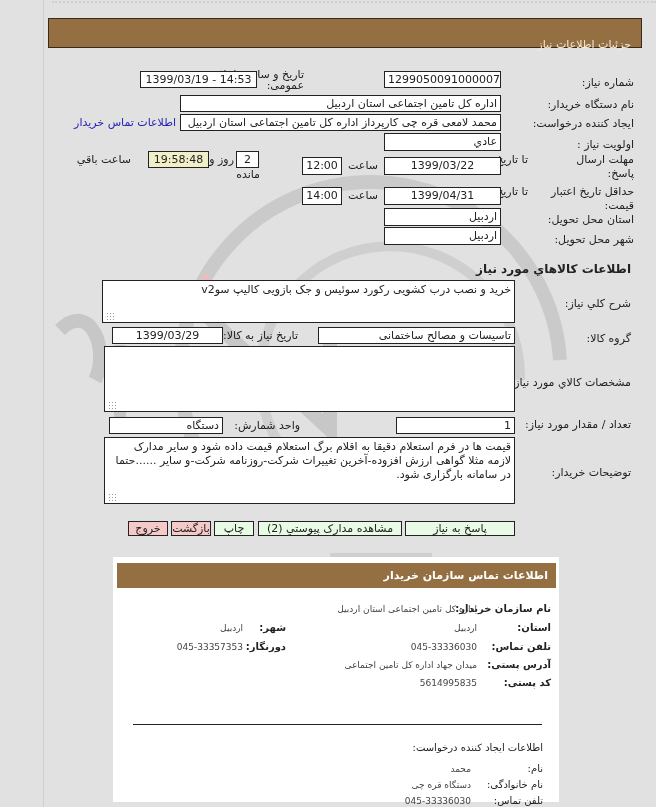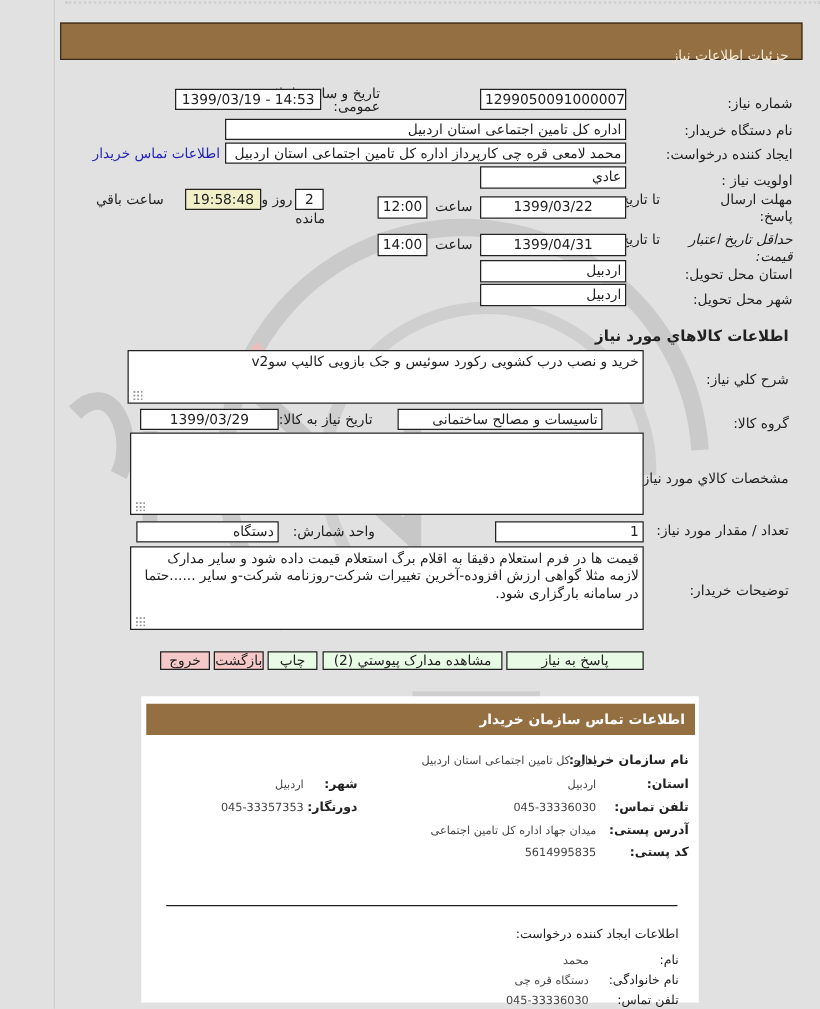--- a/index.html
+++ b/index.html
@@ -116,21 +116,21 @@
 <div class="lbl" style="right:128px; top:153px;">تا تاریخ :</div>
 <div class="box ltr-center" style="left:384px; top:157px; width:117px; height:18px;">1399/03/22</div>
 <div class="lbl" style="right:278px; top:159px;">ساعت</div>
 <div class="box ltr-center" style="left:302px; top:157px; width:40px; height:18px;">12:00</div>
 <div class="box ltr-center" style="left:236px; top:151px; width:23px; height:17px;">2</div>
 <div class="lbl" style="right:422px; top:153px;">روز و</div>
 <div class="box ltr-center yellow" style="left:148px; top:151px; width:61px; height:17px;">19:58:48</div>
 <div class="lbl" style="right:525px; top:153px;">ساعت باقي</div>
 <div class="lbl" style="right:396px; top:168px;">مانده</div>
 
-<div class="lbl" style="right:22px; top:185px; line-height:14px;font-style:italic;">
+<div class="lbl" style="right:22px; top:185px; line-height:14px;">
   <div>حداقل تاریخ اعتبار</div>
   <div>قیمت:</div>
 </div>
 <div class="lbl" style="right:128px; top:185px;">تا تاریخ :</div>
 <div class="box ltr-center" style="left:384px; top:187px; width:117px; height:18px;">1399/04/31</div>
 <div class="lbl" style="right:278px; top:189px;">ساعت</div>
 <div class="box ltr-center" style="left:302px; top:187px; width:40px; height:18px;">14:00</div>
 
 <div class="lbl" style="right:22px; top:213px;">استان محل تحویل:</div>
 <div class="box" style="left:384px; top:208px; width:117px; height:18px;">اردبیل</div>
@@ -140,21 +140,21 @@
 
 <div class="section-title" style="right:25px; top:262px;">اطلاعات کالاهاي مورد نیاز</div>
 
 <div class="lbl" style="right:25px; top:297px;">شرح کلي نیاز:</div>
 <div class="area" style="left:102px; top:280px; width:413px; height:43px;">
   <span>خرید و نصب درب کشویی رکورد سوئیس و جک بازویی کالیپ سوv2</span>
   <div class="resize-grip"></div>
 </div>
 
 <div class="lbl" style="right:25px; top:332px;">گروه کالا:</div>
-<div class="box" style="left:318px; top:327px; width:164px; height:17px;">تاسیسات و مصالح ساختمانی</div>
+<div class="box" style="left:318px; top:327px; width:197px; height:17px;">تاسیسات و مصالح ساختمانی</div>
 <div class="lbl" style="right:358px; top:329px;">تاریخ نیاز به کالا:</div>
 <div class="box ltr-center" style="left:112px; top:327px; width:111px; height:17px;">1399/03/29</div>
 
 <div class="lbl" style="right:25px; top:376px;">مشخصات کالاي مورد نیاز:</div>
 <div class="area" style="left:104px; top:346px; width:411px; height:66px;">
   <div class="resize-grip"></div>
 </div>
 
 <div class="lbl" style="right:25px; top:418px;">تعداد / مقدار مورد نیاز:</div>
 <div class="box" style="left:396px; top:417px; width:119px; height:17px;">1</div>

